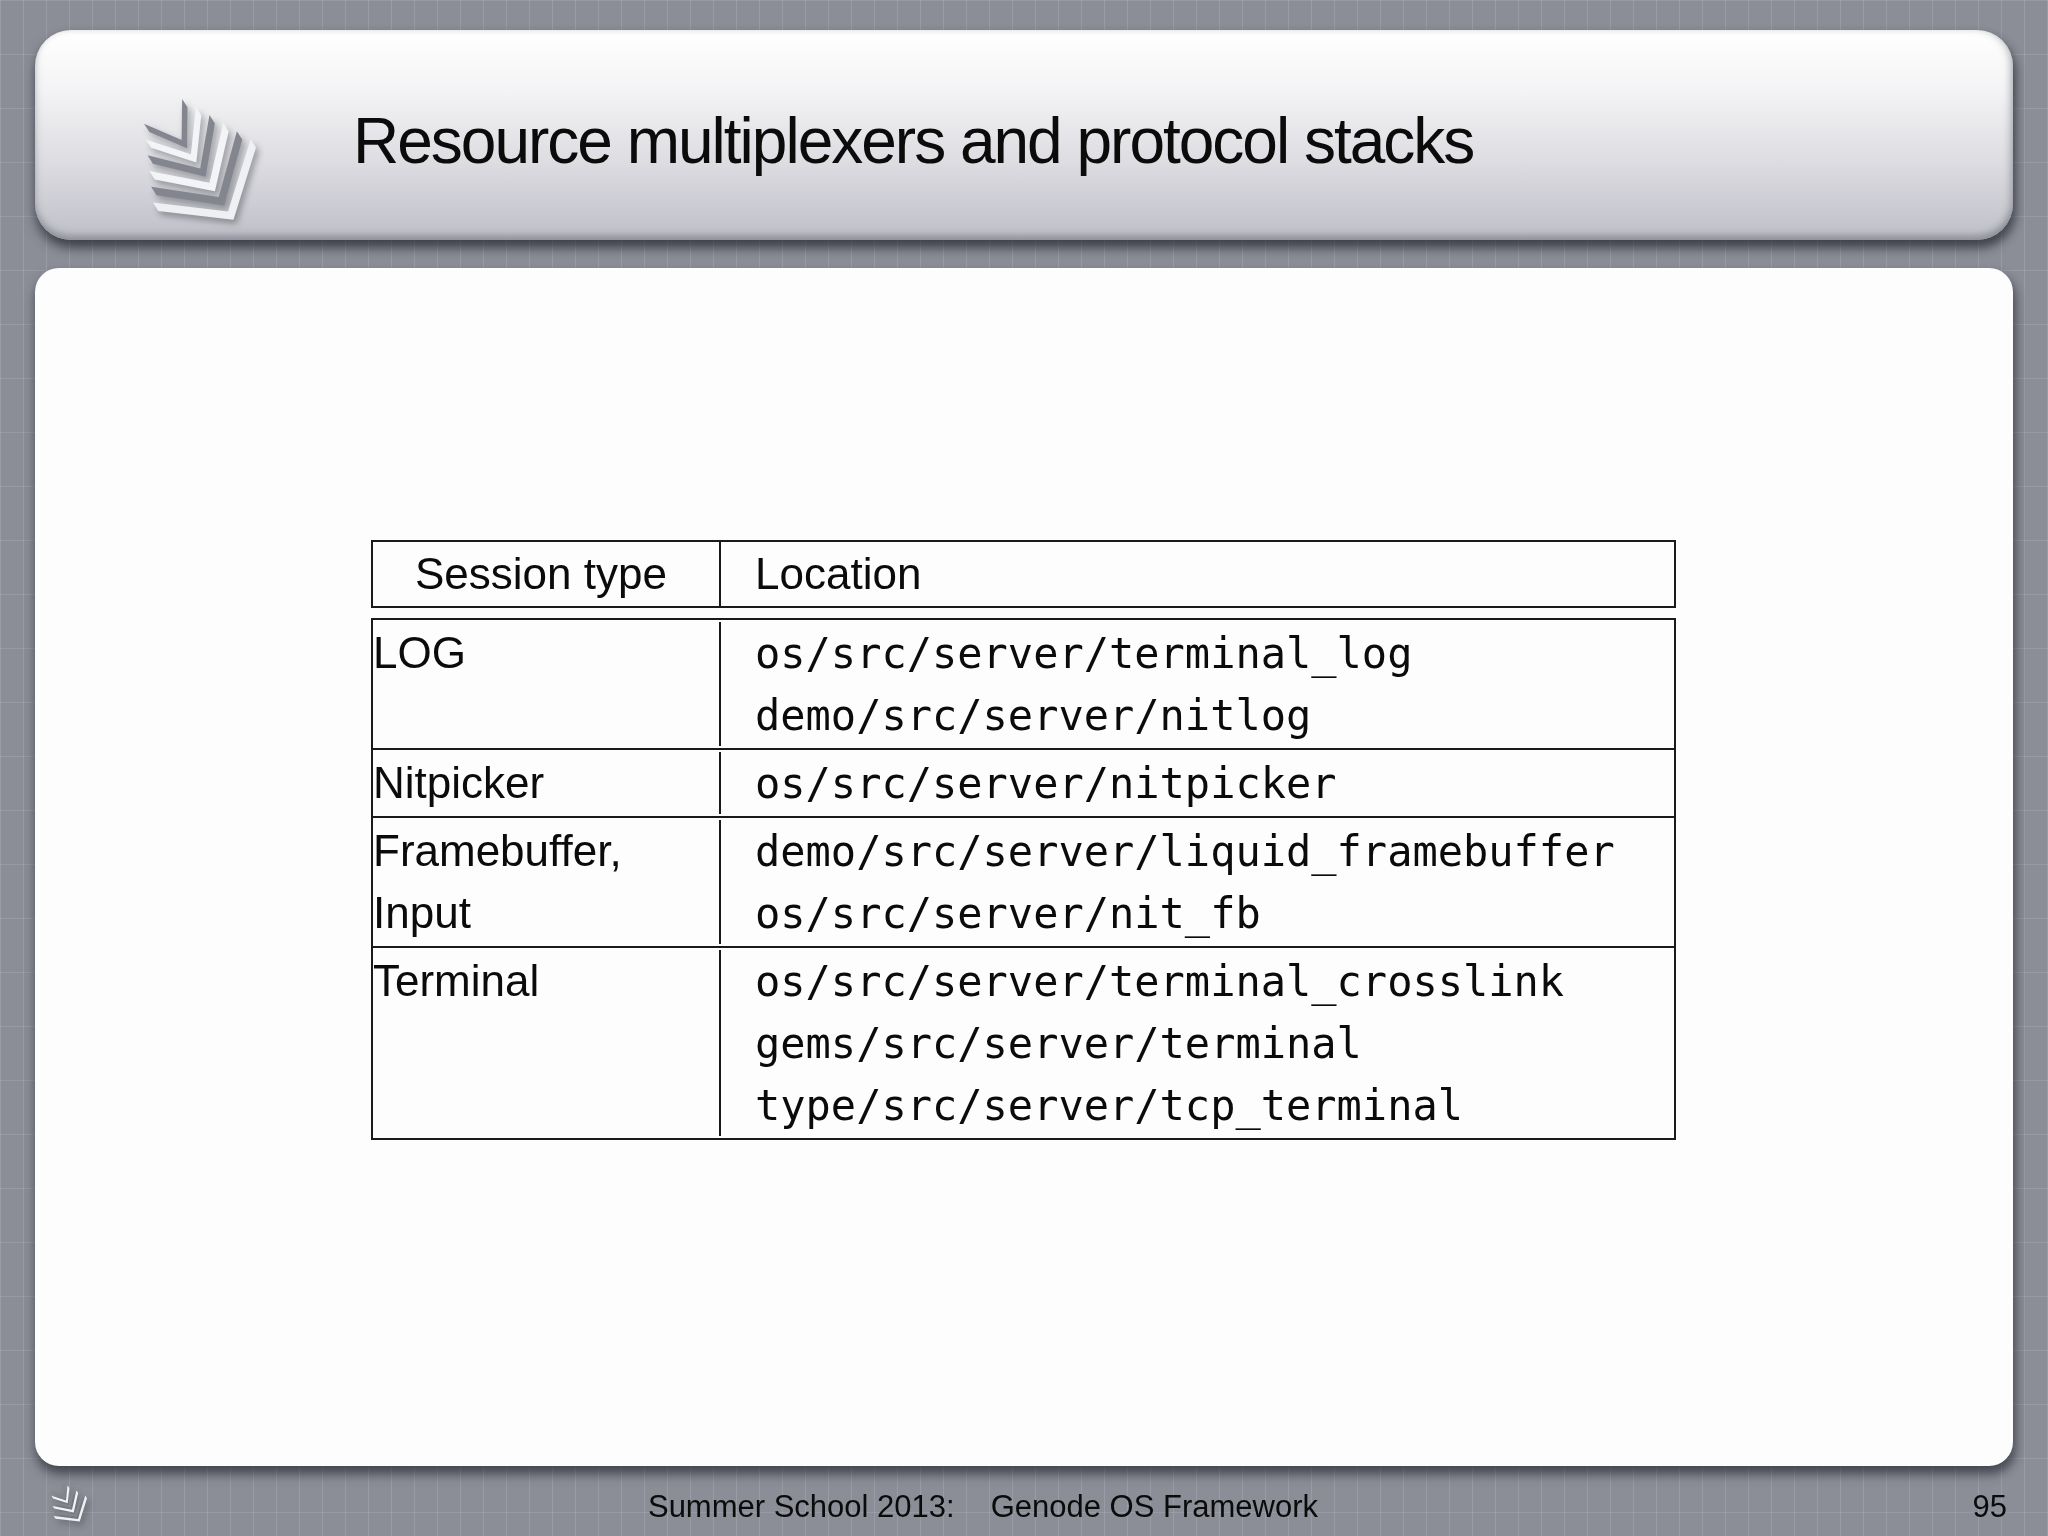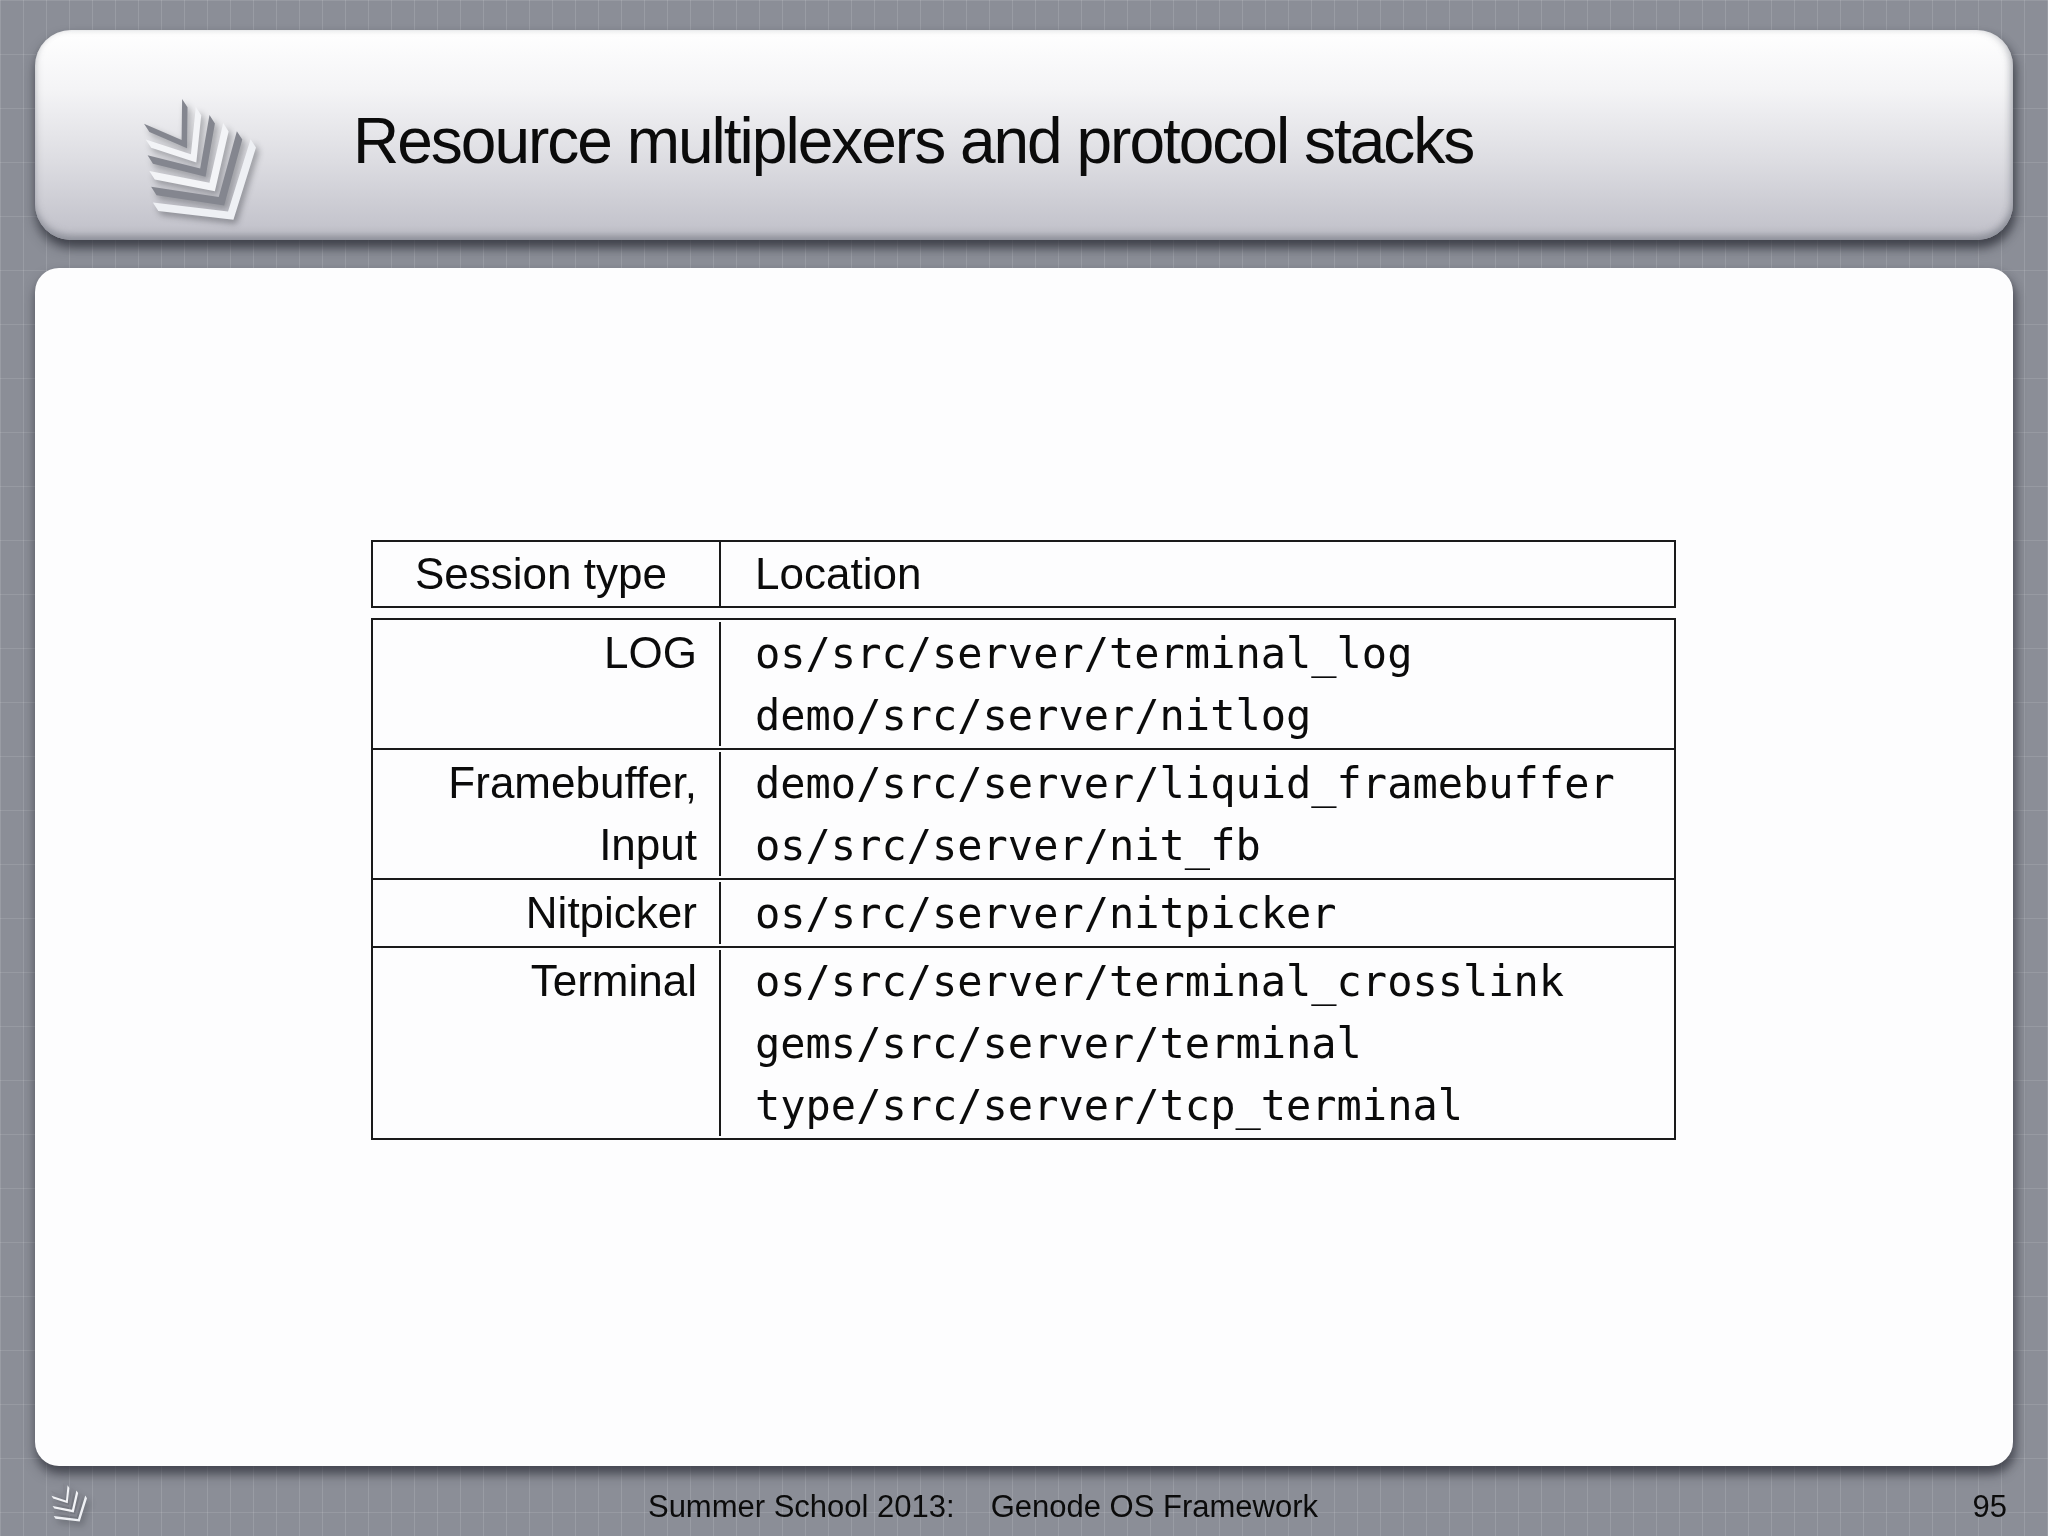--- a/index.html
+++ b/index.html
@@ -77,21 +77,21 @@
     box-sizing: border-box;
   }
   .row { display: flex; padding: 2px 0; }
   .row + .row { border-top: 2px solid #1a1a1a; }
   .c1 {
     width: 348px;
     box-sizing: border-box;
     border-right: 2px solid #1a1a1a;
     display: flex;
     flex-direction: column;
-    align-items: flex-end;
+    align-items: flex-start;
     padding-right: 22px;
   }
   .c2 {
     flex: 1;
     display: flex;
     flex-direction: column;
     padding-left: 34px;
   }
   .line { height: 62px; display: flex; align-items: center; white-space: nowrap; }
   .tbl-head .c1 {
@@ -170,35 +170,35 @@
             <div class="line">LOG</div>
           </div>
           <div class="c2">
             <div class="line mono">os/src/server/terminal_log</div>
             <div class="line mono">demo/src/server/nitlog</div>
           </div>
         </div>
 
         <div class="row">
           <div class="c1">
+            <div class="line">Nitpicker</div>
+          </div>
+          <div class="c2">
+            <div class="line mono">os/src/server/nitpicker</div>
+          </div>
+        </div>
+
+        <div class="row">
+          <div class="c1">
             <div class="line">Framebuffer,</div>
             <div class="line">Input</div>
           </div>
           <div class="c2">
             <div class="line mono">demo/src/server/liquid_framebuffer</div>
             <div class="line mono">os/src/server/nit_fb</div>
-          </div>
-        </div>
-
-        <div class="row">
-          <div class="c1">
-            <div class="line">Nitpicker</div>
-          </div>
-          <div class="c2">
-            <div class="line mono">os/src/server/nitpicker</div>
           </div>
         </div>
 
         <div class="row">
           <div class="c1">
             <div class="line">Terminal</div>
           </div>
           <div class="c2">
             <div class="line mono">os/src/server/terminal_crosslink</div>
             <div class="line mono">gems/src/server/terminal</div>

